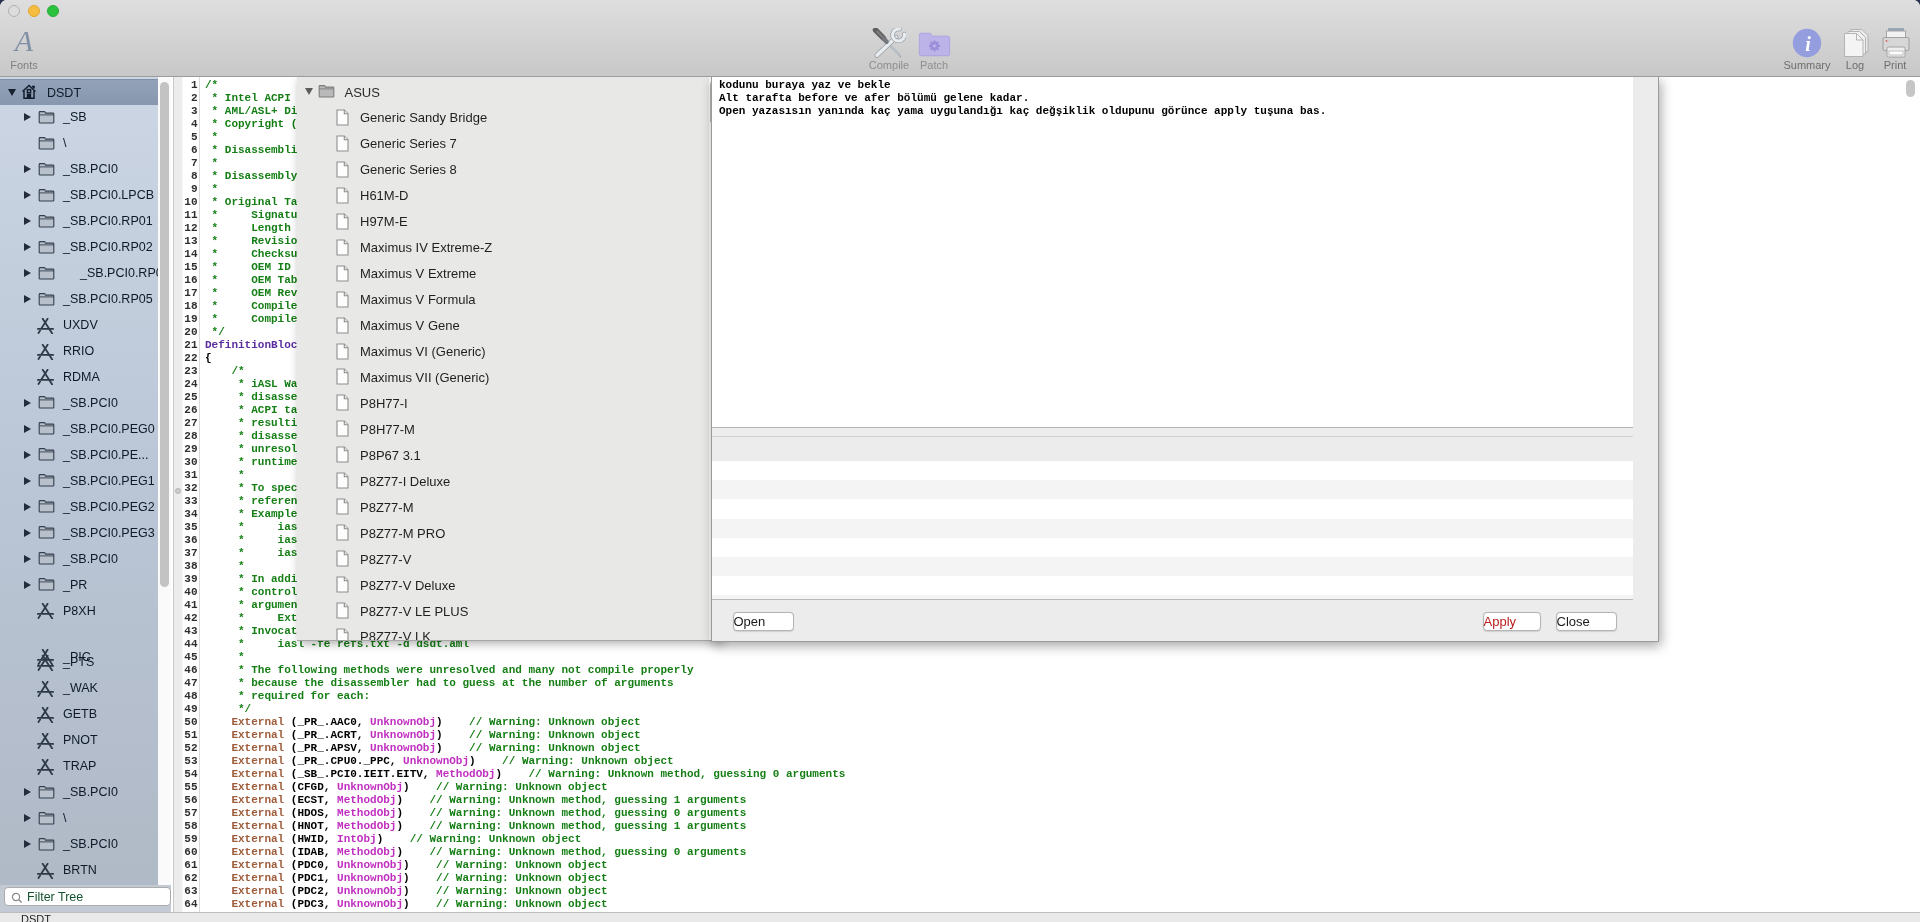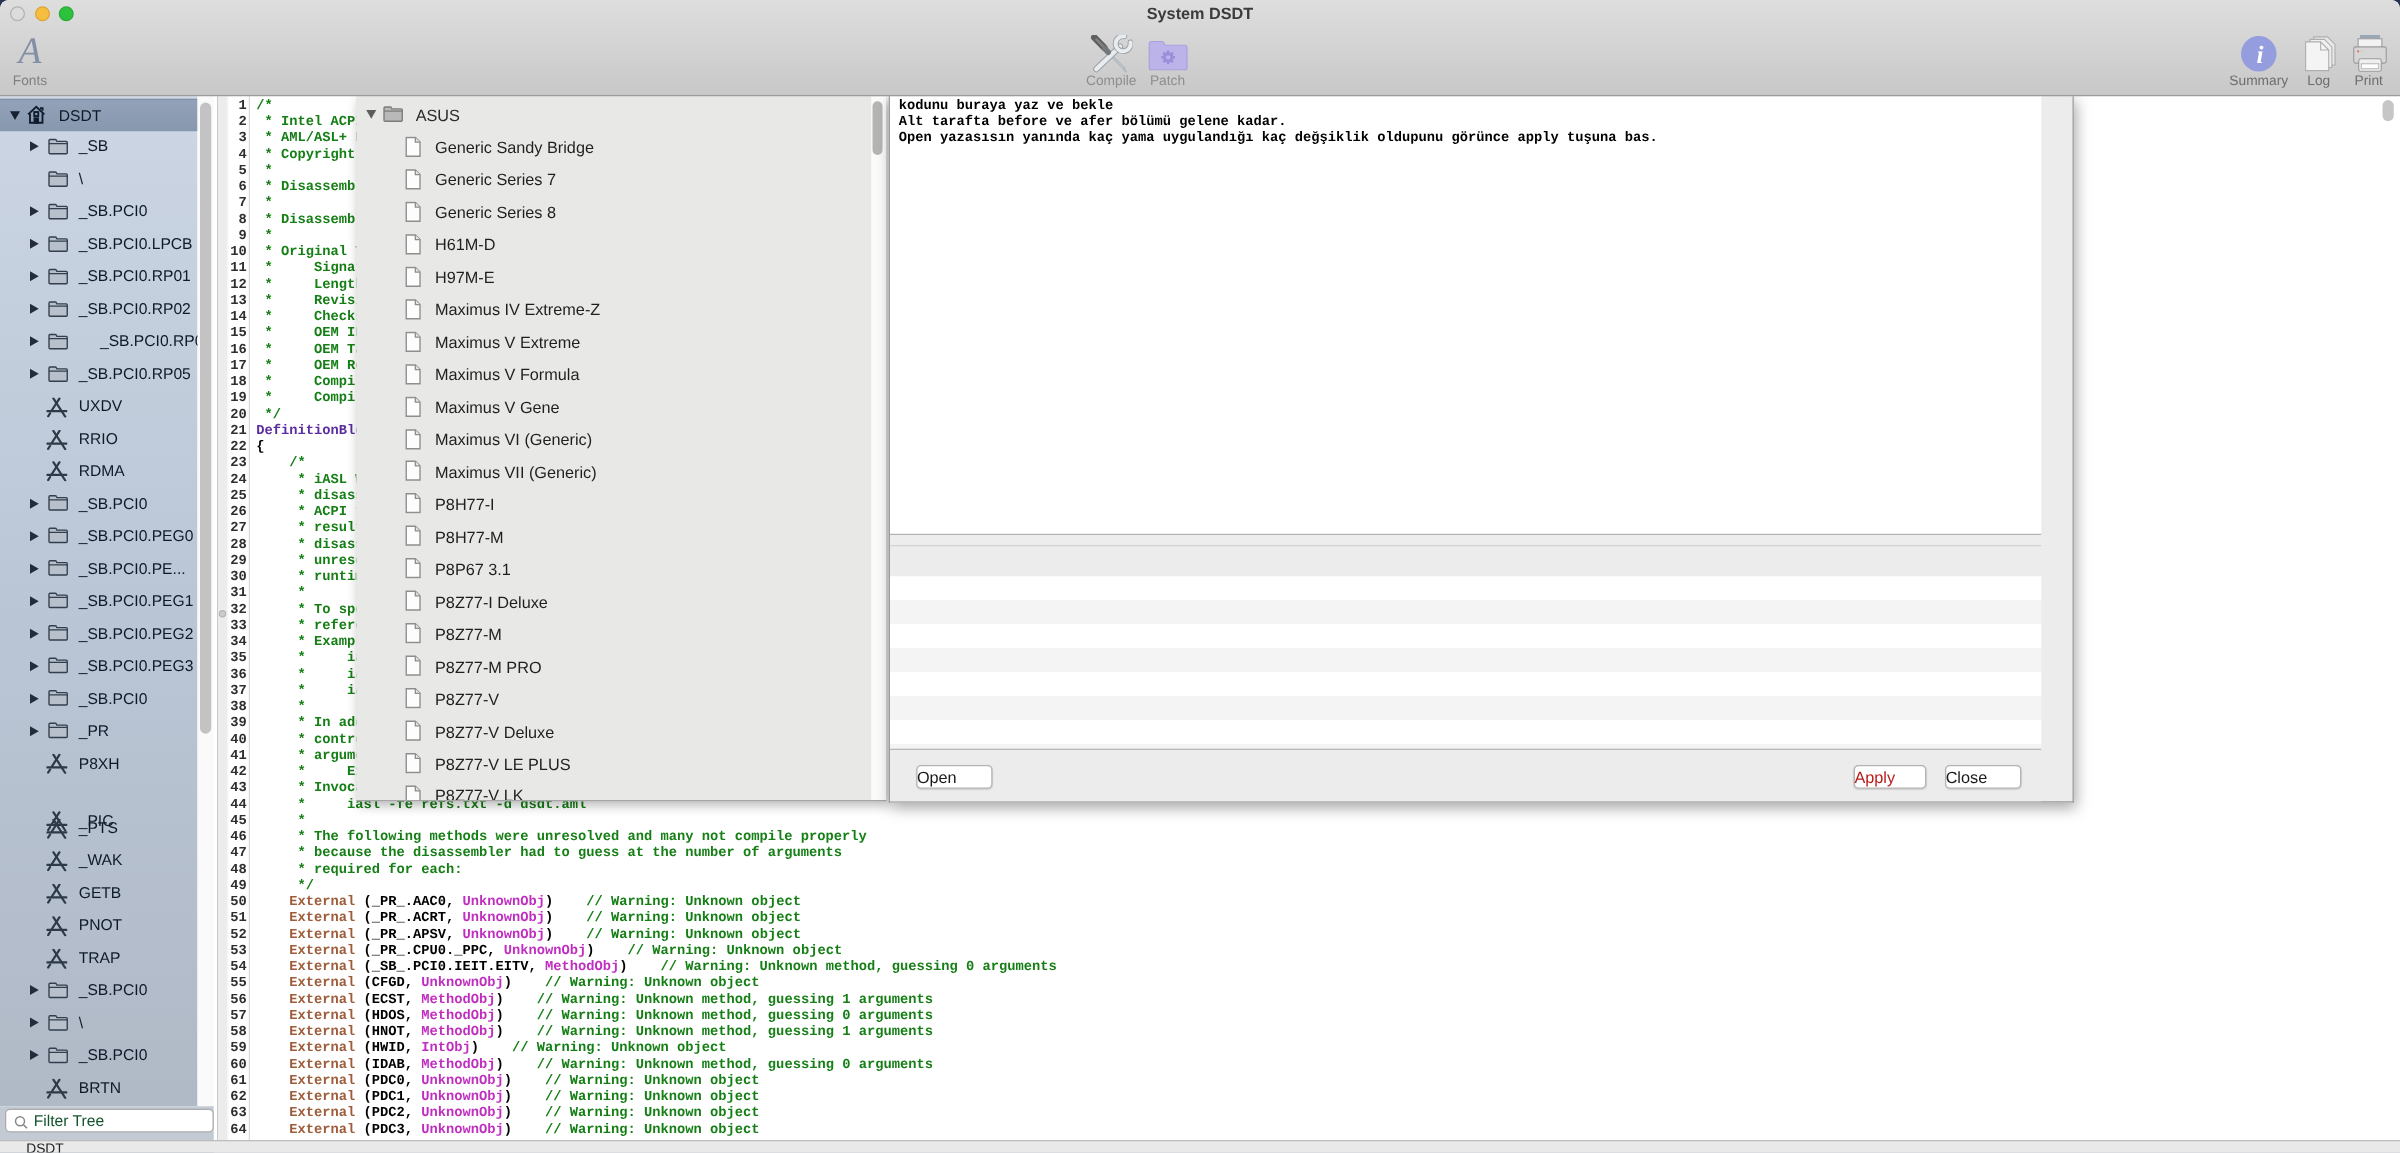--- a/index.html
+++ b/index.html
@@ -48,21 +48,21 @@
             font-family:"Liberation Mono",monospace; font-size:11px; line-height:13px; color:#2e2e2e; font-weight:bold; }
   #gutline { position:absolute; left:28px; top:0; width:1px; height:845px; background:#d9d9d9; }
   #code { position:absolute; left:34px; top:2px; font-family:"Liberation Mono",monospace;
           font-size:11px; line-height:13px; color:#000; white-space:pre; font-weight:bold; }
   .c { color:#157f15; }
   .kw { color:#9e5c3a; }
   .ob { color:#c02ec0; }
   .db { color:#5b2da0; }
   #edthumb { position:absolute; left:1906px; top:80px; width:9px; height:17px; background:#c6c6c6; border-radius:4.5px; }
   
-  #drop { position:absolute; left:285px; top:77px; width:424px; height:564px;
+  #drop { position:absolute; left:297px; top:77px; width:424px; height:564px;
           background:#e8e9e6; border-bottom:1px solid #a5a5a5;
           box-shadow:2px 3px 9px rgba(0,0,0,0.30); overflow:hidden; }
   #droptrack { position:absolute; right:0; top:0; width:12.5px; height:564px; background:#fbfbfb; }
   #dropthumb { position:absolute; right:3.5px; top:4px; width:8px; height:43px; background:#b5b5b5; border-radius:4px; }
   .drow { position:absolute; left:0; width:410px; height:26px; }
   .dlabel { position:absolute; left:63px; top:5.5px; font-size:13px; color:#1f1f1f; white-space:nowrap; }
   
   #patch { position:absolute; left:710.5px; top:77px; width:948px; height:564.5px;
            background:#ececec; border:1px solid #9b9b9b; border-top:none;
            box-shadow:2px 4px 11px rgba(0,0,0,0.35); }
@@ -701,21 +701,20 @@
       <div class="btn" style="left:21px; width:61px;">Open</div>
       <div class="btn" style="left:771px; width:58px; color:#b91c1c;">Apply</div>
       <div class="btn" style="left:844px; width:61px;">Close</div>
     </div>
   </div>
 
   <div id="topbar">
     <div class="tl" id="tl1"></div>
       <div class="tl" id="tl2"></div>
       <div class="tl" id="tl3"></div>
-    <div id="title">System DSDT</div>
     <div id="toolbaricons">
         <div style="position:absolute;left:8px;top:24px;width:32px;height:32px;text-align:center;font-family:'Liberation Serif',serif;font-style:italic;font-size:30px;color:#8290a6;">A</div>
         <div class="tblabel" style="left:0px;width:48px;">Fonts</div>
         <svg class="icon" style="left:872px;top:28px" width="34" height="31" viewBox="0 0 34 31">
           <g stroke-linecap="round">
             <path d="M14.5 14 L27 26.5" stroke="#b9bfc6" stroke-width="2.8"></path>
             <path d="M27 26.5 L28.6 29.2" stroke="#b0b6bd" stroke-width="1.7"></path>
             <path d="M24 9.3 L5 27.3" stroke="#9aa0a6" stroke-width="5"></path>
             <path d="M24 9.3 L5 27.3" stroke="#e8ecef" stroke-width="3.4"></path>
             <path d="M27.54 1.09 A6 6 0 1 0 32.4 5.96" fill="none" stroke="#9aa0a6" stroke-width="4.6"></path>

